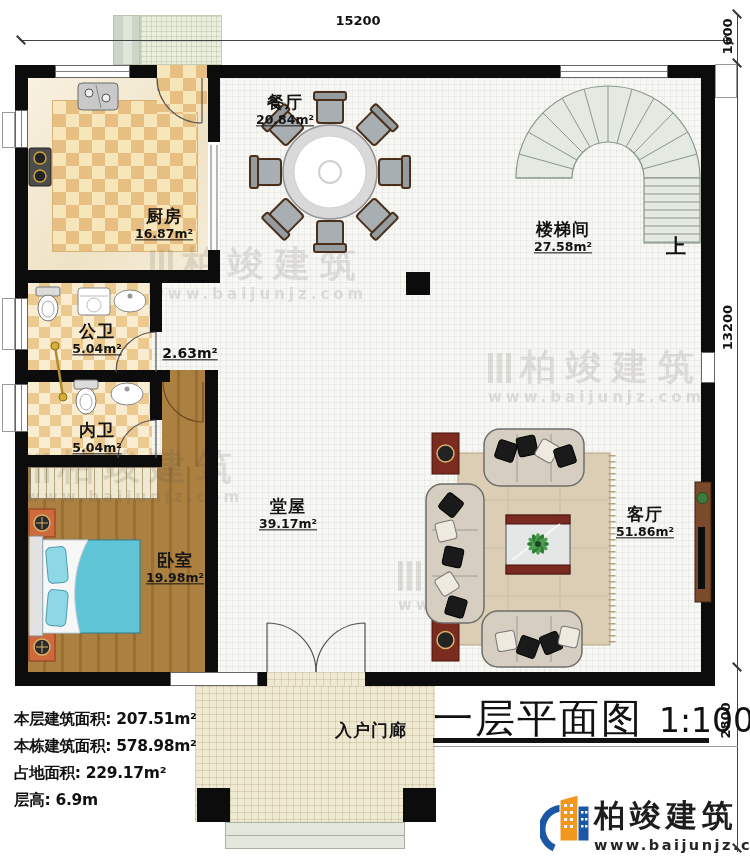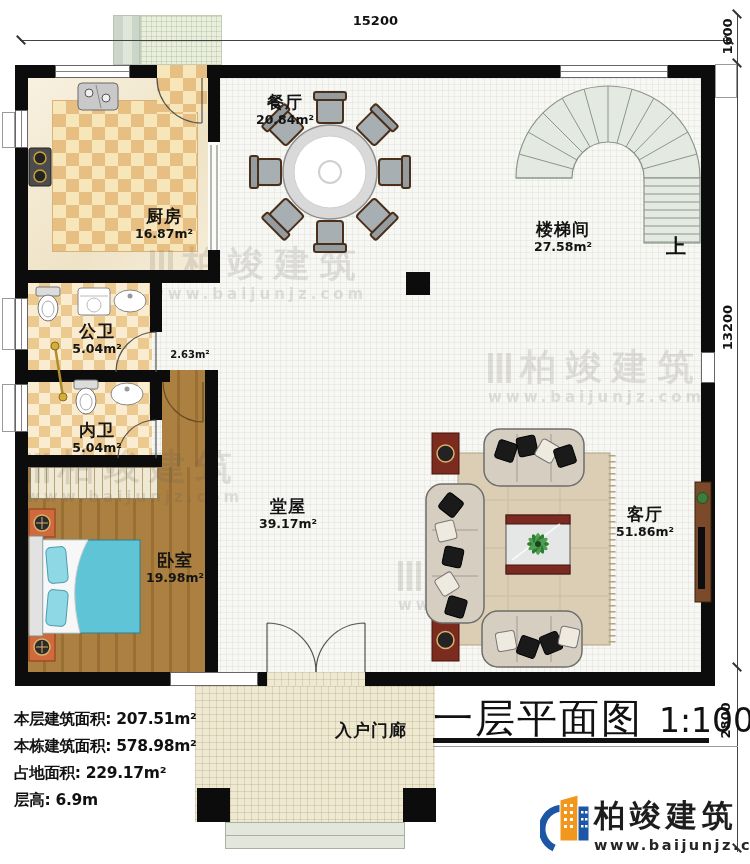--- a/index.html
+++ b/index.html
@@ -30,21 +30,21 @@
   .wall{position:absolute;z-index:4;background:#0c0c0c;}
   .win-h{position:absolute;z-index:5;background:#fff;border:1px solid #666;box-sizing:border-box;
     background-image:linear-gradient(to bottom,transparent 46%,#808080 46%,#808080 54%,transparent 54%);}
   .win-v{position:absolute;z-index:5;background:#fff;border:1px solid #666;box-sizing:border-box;
     background-image:linear-gradient(to right,transparent 46%,#808080 46%,#808080 54%,transparent 54%);}
   .doorgap{position:absolute;z-index:5;background:#fbfbf8;}
   #furniture{position:absolute;left:0;top:0;z-index:6;pointer-events:none;}
   
   .roomlabel{position:absolute;z-index:7;text-align:center;color:#141414;font-weight:bold;transform:translate(-50%,-50%);white-space:nowrap;}
   .roomlabel .nm{display:block;font-size:17px;letter-spacing:1px;line-height:1.15;}
-  .roomlabel .ar{display:block;font-size:12.5px;line-height:1.1;}
+  .roomlabel .ar{display:block;font-size:12.5px;line-height:1.1;text-decoration:underline;}
   .uplabel{position:absolute;z-index:7;font-size:20px;font-weight:bold;color:#111;transform:translate(-50%,-50%);}
   
   .wm{position:absolute;z-index:3;white-space:nowrap;font-weight:bold;color:rgba(95,90,78,.16);}
   .wm .wrow{display:flex;align-items:center;gap:8px;}
   .wm .wglyph{width:24px;height:30px;background:repeating-linear-gradient(90deg,rgba(95,90,78,.16) 0 5px,transparent 5px 9px);}
   .wm .wname{font-size:36px;letter-spacing:10px;}
   .wm .wsite{display:block;font-size:15px;letter-spacing:4px;margin-top:-4px;}
   
   .dimline{position:absolute;z-index:6;background:#444;}
   .tick{position:absolute;z-index:6;width:12px;height:2px;background:#333;transform:rotate(45deg);}
@@ -304,21 +304,21 @@
     </div>
   <div class="roomlabel" style="left:97px;top:339px;">
     <span class="nm">公卫</span>
       <span class="ar">5.04m²</span>
     </div>
   <div class="roomlabel" style="left:97px;top:438px;">
     <span class="nm">内卫</span>
       <span class="ar">5.04m²</span>
     </div>
   <div class="roomlabel" style="left:190px;top:332px;">
-    <span class="ar" style="font-size:10px;margin-top:44px;">2.63m²</span>
+    <span class="ar" style="font-size:14px;margin-top:44px;">2.63m²</span>
     </div>
   <div class="roomlabel" style="left:175px;top:568px;">
     <span class="nm">卧室</span>
       <span class="ar">19.98m²</span>
     </div>
   <div class="roomlabel" style="left:288px;top:514px;">
     <span class="nm">堂屋</span>
       <span class="ar">39.17m²</span>
     </div>
   <div class="roomlabel" style="left:645px;top:522px;">
@@ -326,21 +326,21 @@
       <span class="ar">51.86m²</span>
     </div>
   <div class="roomlabel" style="left:338px;top:731px;margin-left:33px;">
     <span class="nm">入户门廊</span>
     </div>
   <div class="uplabel" style="left:676px;top:246px;">上</div>
 
   <div class="dimline" style="left:20px;top:40px;width:710px;height:1px;"></div>
   <div class="tick" style="left:15px;top:39px;"></div>
   <div class="tick" style="left:723px;top:39px;"></div>
-  <div class="dimlabel" style="left:318px;top:13px;width:80px;text-align:right;">15200</div>
+  <div class="dimlabel" style="left:318px;top:13px;width:80px;">15200</div>
   <div class="dimline" style="left:737px;top:14px;width:1px;height:838px;"></div>
   <div class="tick" style="left:731px;top:13px;"></div>
   <div class="tick" style="left:731px;top:62px;"></div>
   <div class="tick" style="left:731px;top:666px;"></div>
   <div class="tick" style="left:731px;top:847px;"></div>
   <div class="dimlabel vdim" style="left:707px;top:29px;width:40px;">1600</div>
   <div class="dimlabel vdim" style="left:697px;top:320px;width:60px;">13200</div>
   <div class="dimlabel vdim" style="left:700px;top:713px;width:50px;">2800</div>
 
   <div id="info-block">

